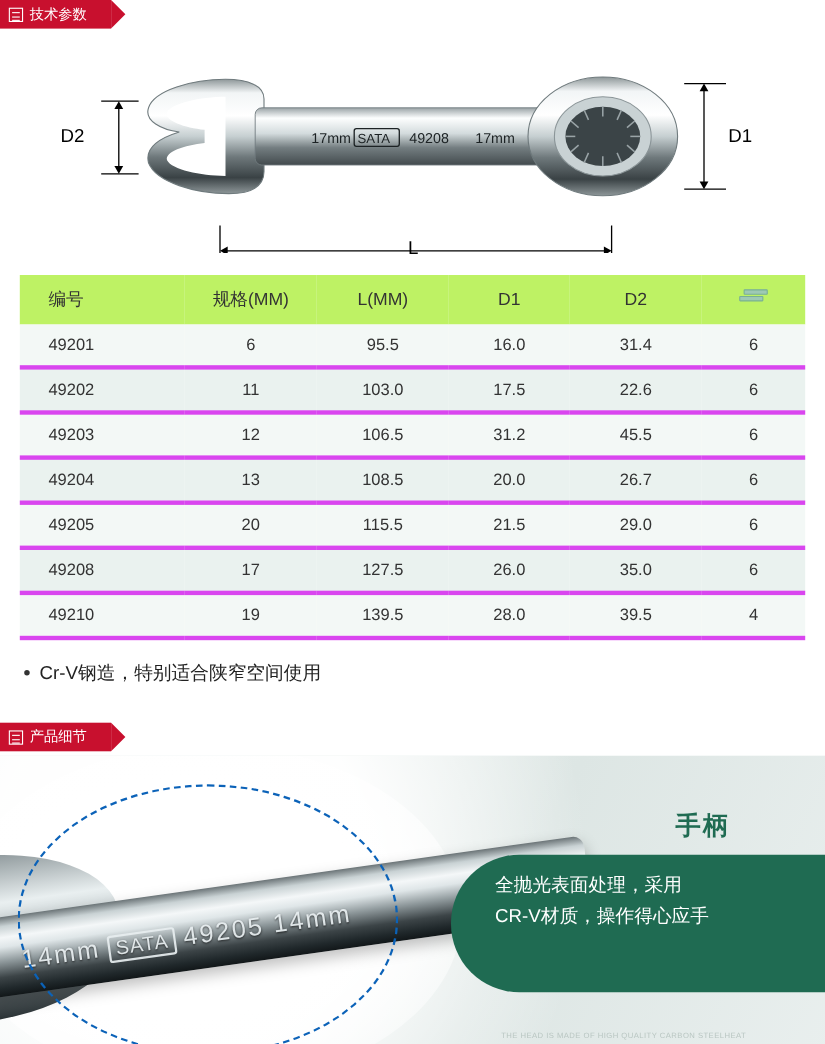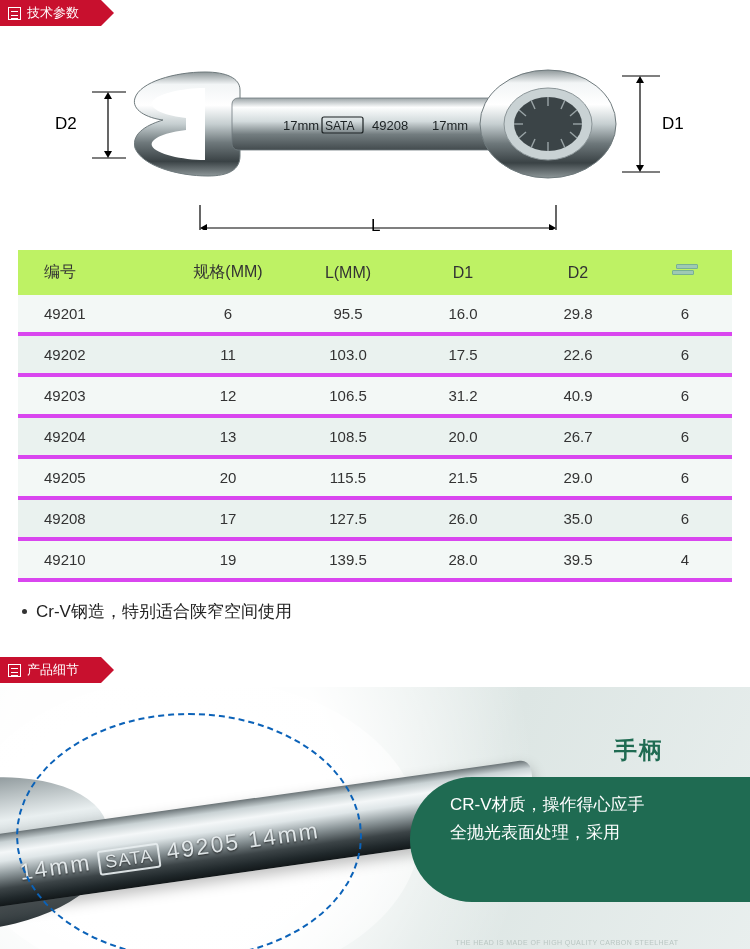--- a/index.html
+++ b/index.html
@@ -381,37 +381,37 @@
           <span class="pack-icon"><i></i><i></i></span>
         </th>
       </tr>
     </thead>
     <tbody>
       <tr>
         <td class="c0">49201</td>
         <td class="c1">6</td>
         <td class="c2">95.5</td>
         <td class="c3">16.0</td>
-        <td class="c4">29.8</td>
+        <td class="c4">31.4</td>
         <td class="c5">6</td>
       </tr>
       <tr>
         <td class="c0">49202</td>
         <td class="c1">11</td>
         <td class="c2">103.0</td>
         <td class="c3">17.5</td>
         <td class="c4">22.6</td>
         <td class="c5">6</td>
       </tr>
       <tr>
         <td class="c0">49203</td>
         <td class="c1">12</td>
         <td class="c2">106.5</td>
         <td class="c3">31.2</td>
-        <td class="c4">40.9</td>
+        <td class="c4">45.5</td>
         <td class="c5">6</td>
       </tr>
       <tr>
         <td class="c0">49204</td>
         <td class="c1">13</td>
         <td class="c2">108.5</td>
         <td class="c3">20.0</td>
         <td class="c4">26.7</td>
         <td class="c5">6</td>
       </tr>
@@ -463,22 +463,22 @@
     <div class="wrench-head"></div>
     <div class="wrench-shaft"></div>
     <div class="shaft-text">
       <span>14mm</span><span class="brandbox">SATA</span><span>49205</span>&nbsp;<span>14mm</span>
     </div>
     <div class="zoom-ring"></div>
 
     <div class="callout">
       <div class="callout-title">手柄</div>
       <div class="callout-body">
+        <div>全抛光表面处理，采用</div>
         <div>CR-V材质，操作得心应手</div>
-        <div>全抛光表面处理，采用</div>
       </div>
     </div>
 
     <div class="fineprint">
       <div>THE HEAD IS MADE OF HIGH QUALITY CARBON STEELHEAT</div>
       <div>TREATMENT, HIGHER STRENGTH, RESISTANCEGRINDING, DURABLE</div>
       <div>SERVICE LIFE</div>
     </div>
   </div>
 

